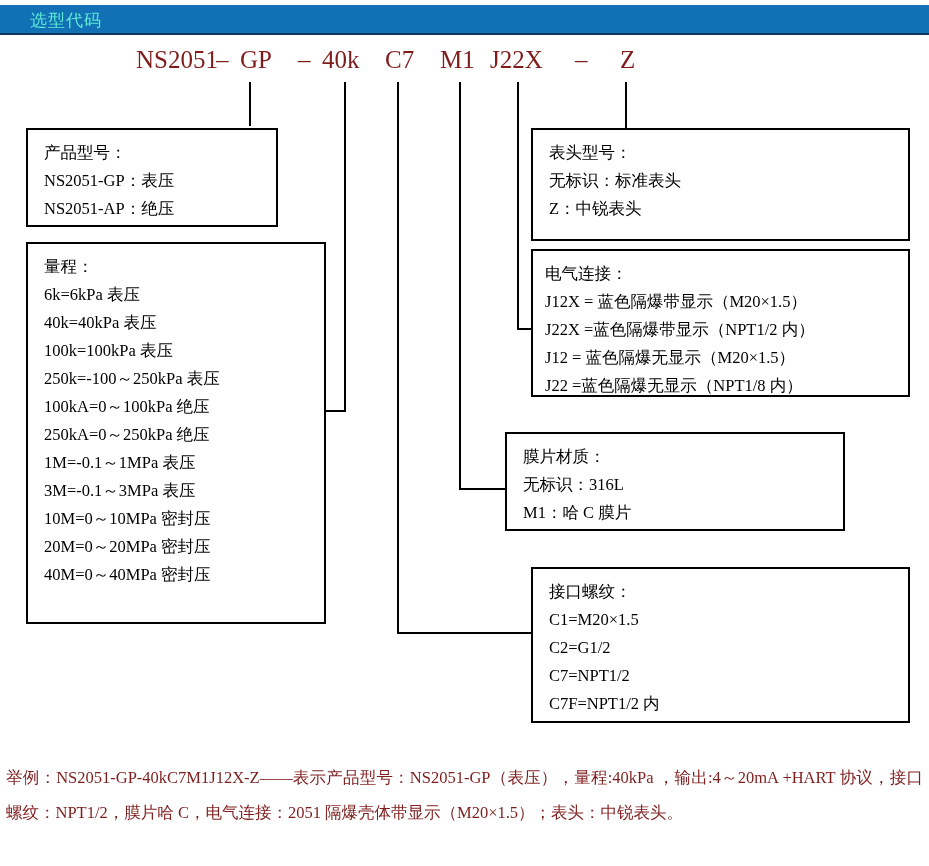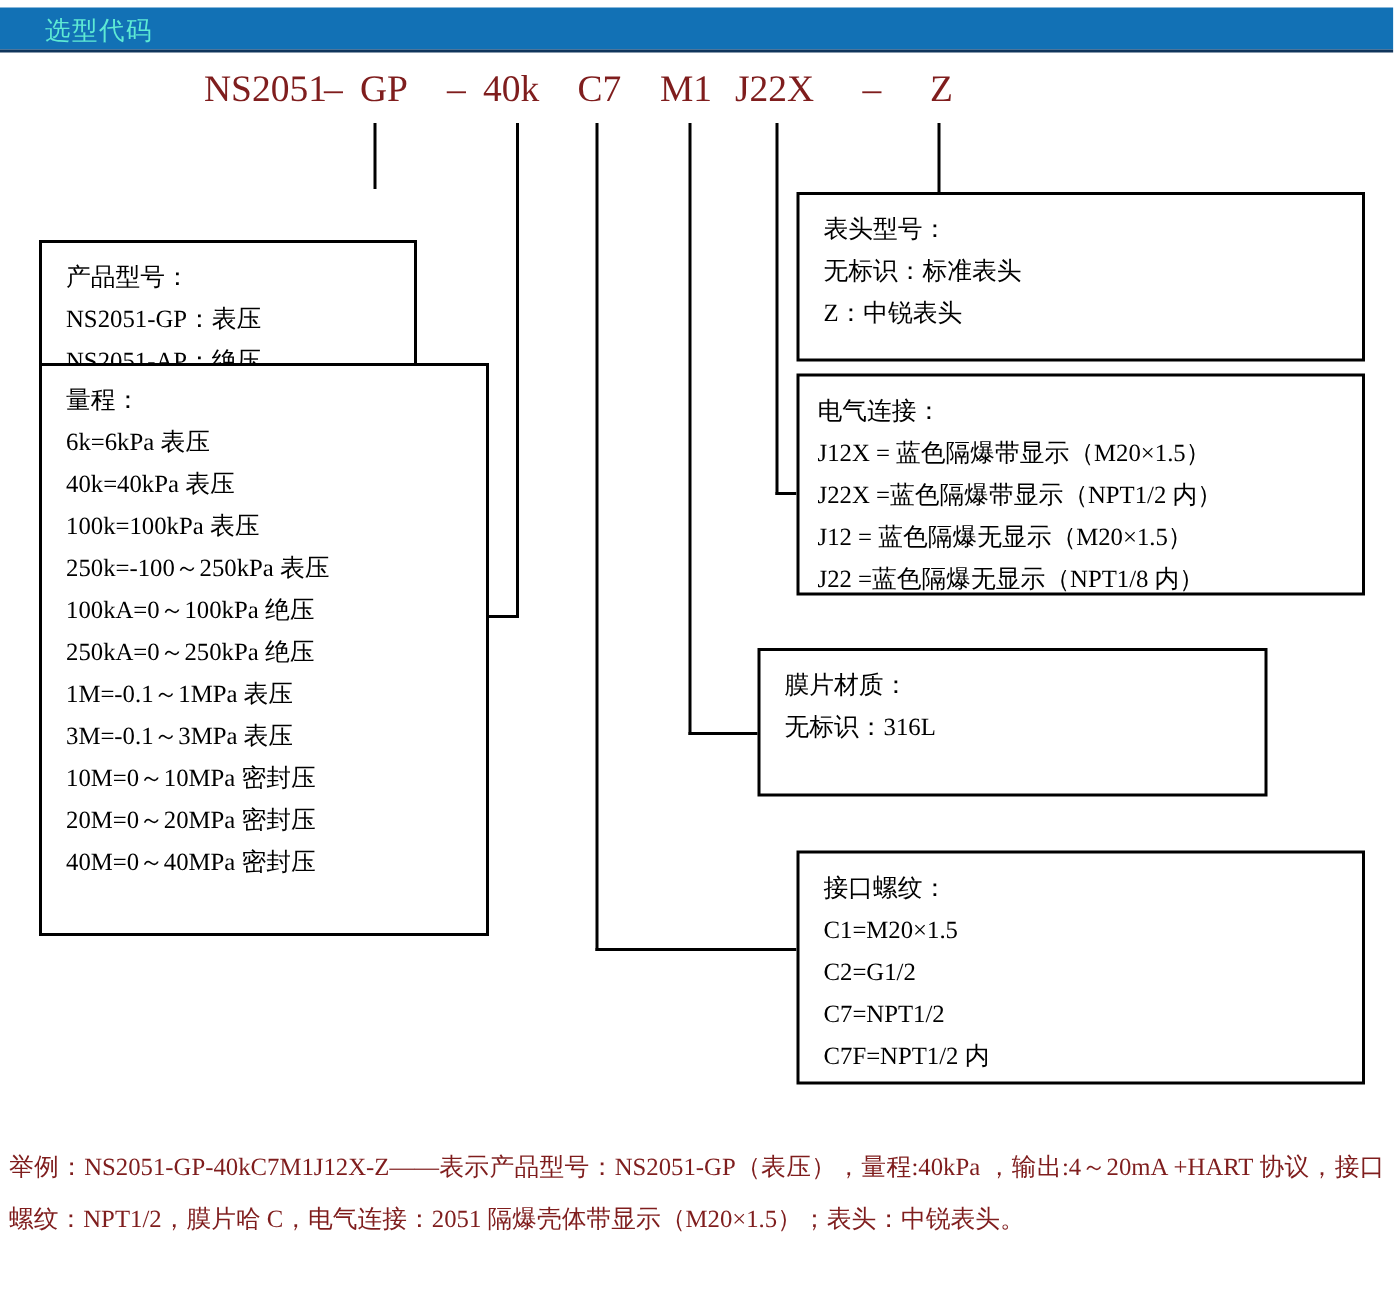--- a/index.html
+++ b/index.html
@@ -129,21 +129,21 @@
   <div class="ln ln-h" style="left:397px; top:632px; width:134px;"></div>
 
   <div class="ln ln-v" style="left:459px; top:82px; height:408px;"></div>
   <div class="ln ln-h" style="left:459px; top:488px; width:72px;"></div>
 
   <div class="ln ln-v" style="left:517px; top:82px; height:248px;"></div>
   <div class="ln ln-h" style="left:517px; top:328px; width:14px;"></div>
 
   <div class="ln ln-v" style="left:625px; top:82px; height:47px;"></div>
 
-  <div class="box" style="left:26px; top:128px; width:252px; height:99px;margin-top:32px;">
+  <div class="box" style="left:26px; top:128px; width:252px; height:99px;">
     <div class="box-line box-title">产品型号：</div>
     <div class="box-line">NS2051-GP：表压</div>
     <div class="box-line">NS2051-AP：绝压</div>
   </div>
 
   <div class="box" style="left:26px; top:242px; width:300px; height:382px;">
     <div class="box-line box-title">量程：</div>
     <div class="box-line">6k=6kPa 表压</div>
     <div class="box-line">40k=40kPa 表压</div>
     <div class="box-line">100k=100kPa 表压</div>
@@ -167,20 +167,21 @@
     <div class="box-line box-title">电气连接：</div>
     <div class="box-line">J12X =  蓝色隔爆带显示（M20×1.5）</div>
     <div class="box-line">J22X =蓝色隔爆带显示（NPT1/2 内）</div>
     <div class="box-line">J12 =  蓝色隔爆无显示（M20×1.5）</div>
     <div class="box-line">J22 =蓝色隔爆无显示（NPT1/8 内）</div>
   </div>
 
   <div class="box" style="left:505px; top:432px; width:340px; height:99px;">
     <div class="box-line box-title">膜片材质：</div>
     <div class="box-line">无标识：316L</div>
+    <div class="box-line">M1：哈 C 膜片</div>
   </div>
 
   <div class="box" style="left:531px; top:567px; width:379px; height:156px;">
     <div class="box-line box-title">接口螺纹：</div>
     <div class="box-line">C1=M20×1.5</div>
     <div class="box-line">C2=G1/2</div>
     <div class="box-line">C7=NPT1/2</div>
     <div class="box-line">C7F=NPT1/2 内</div>
   </div>
 

